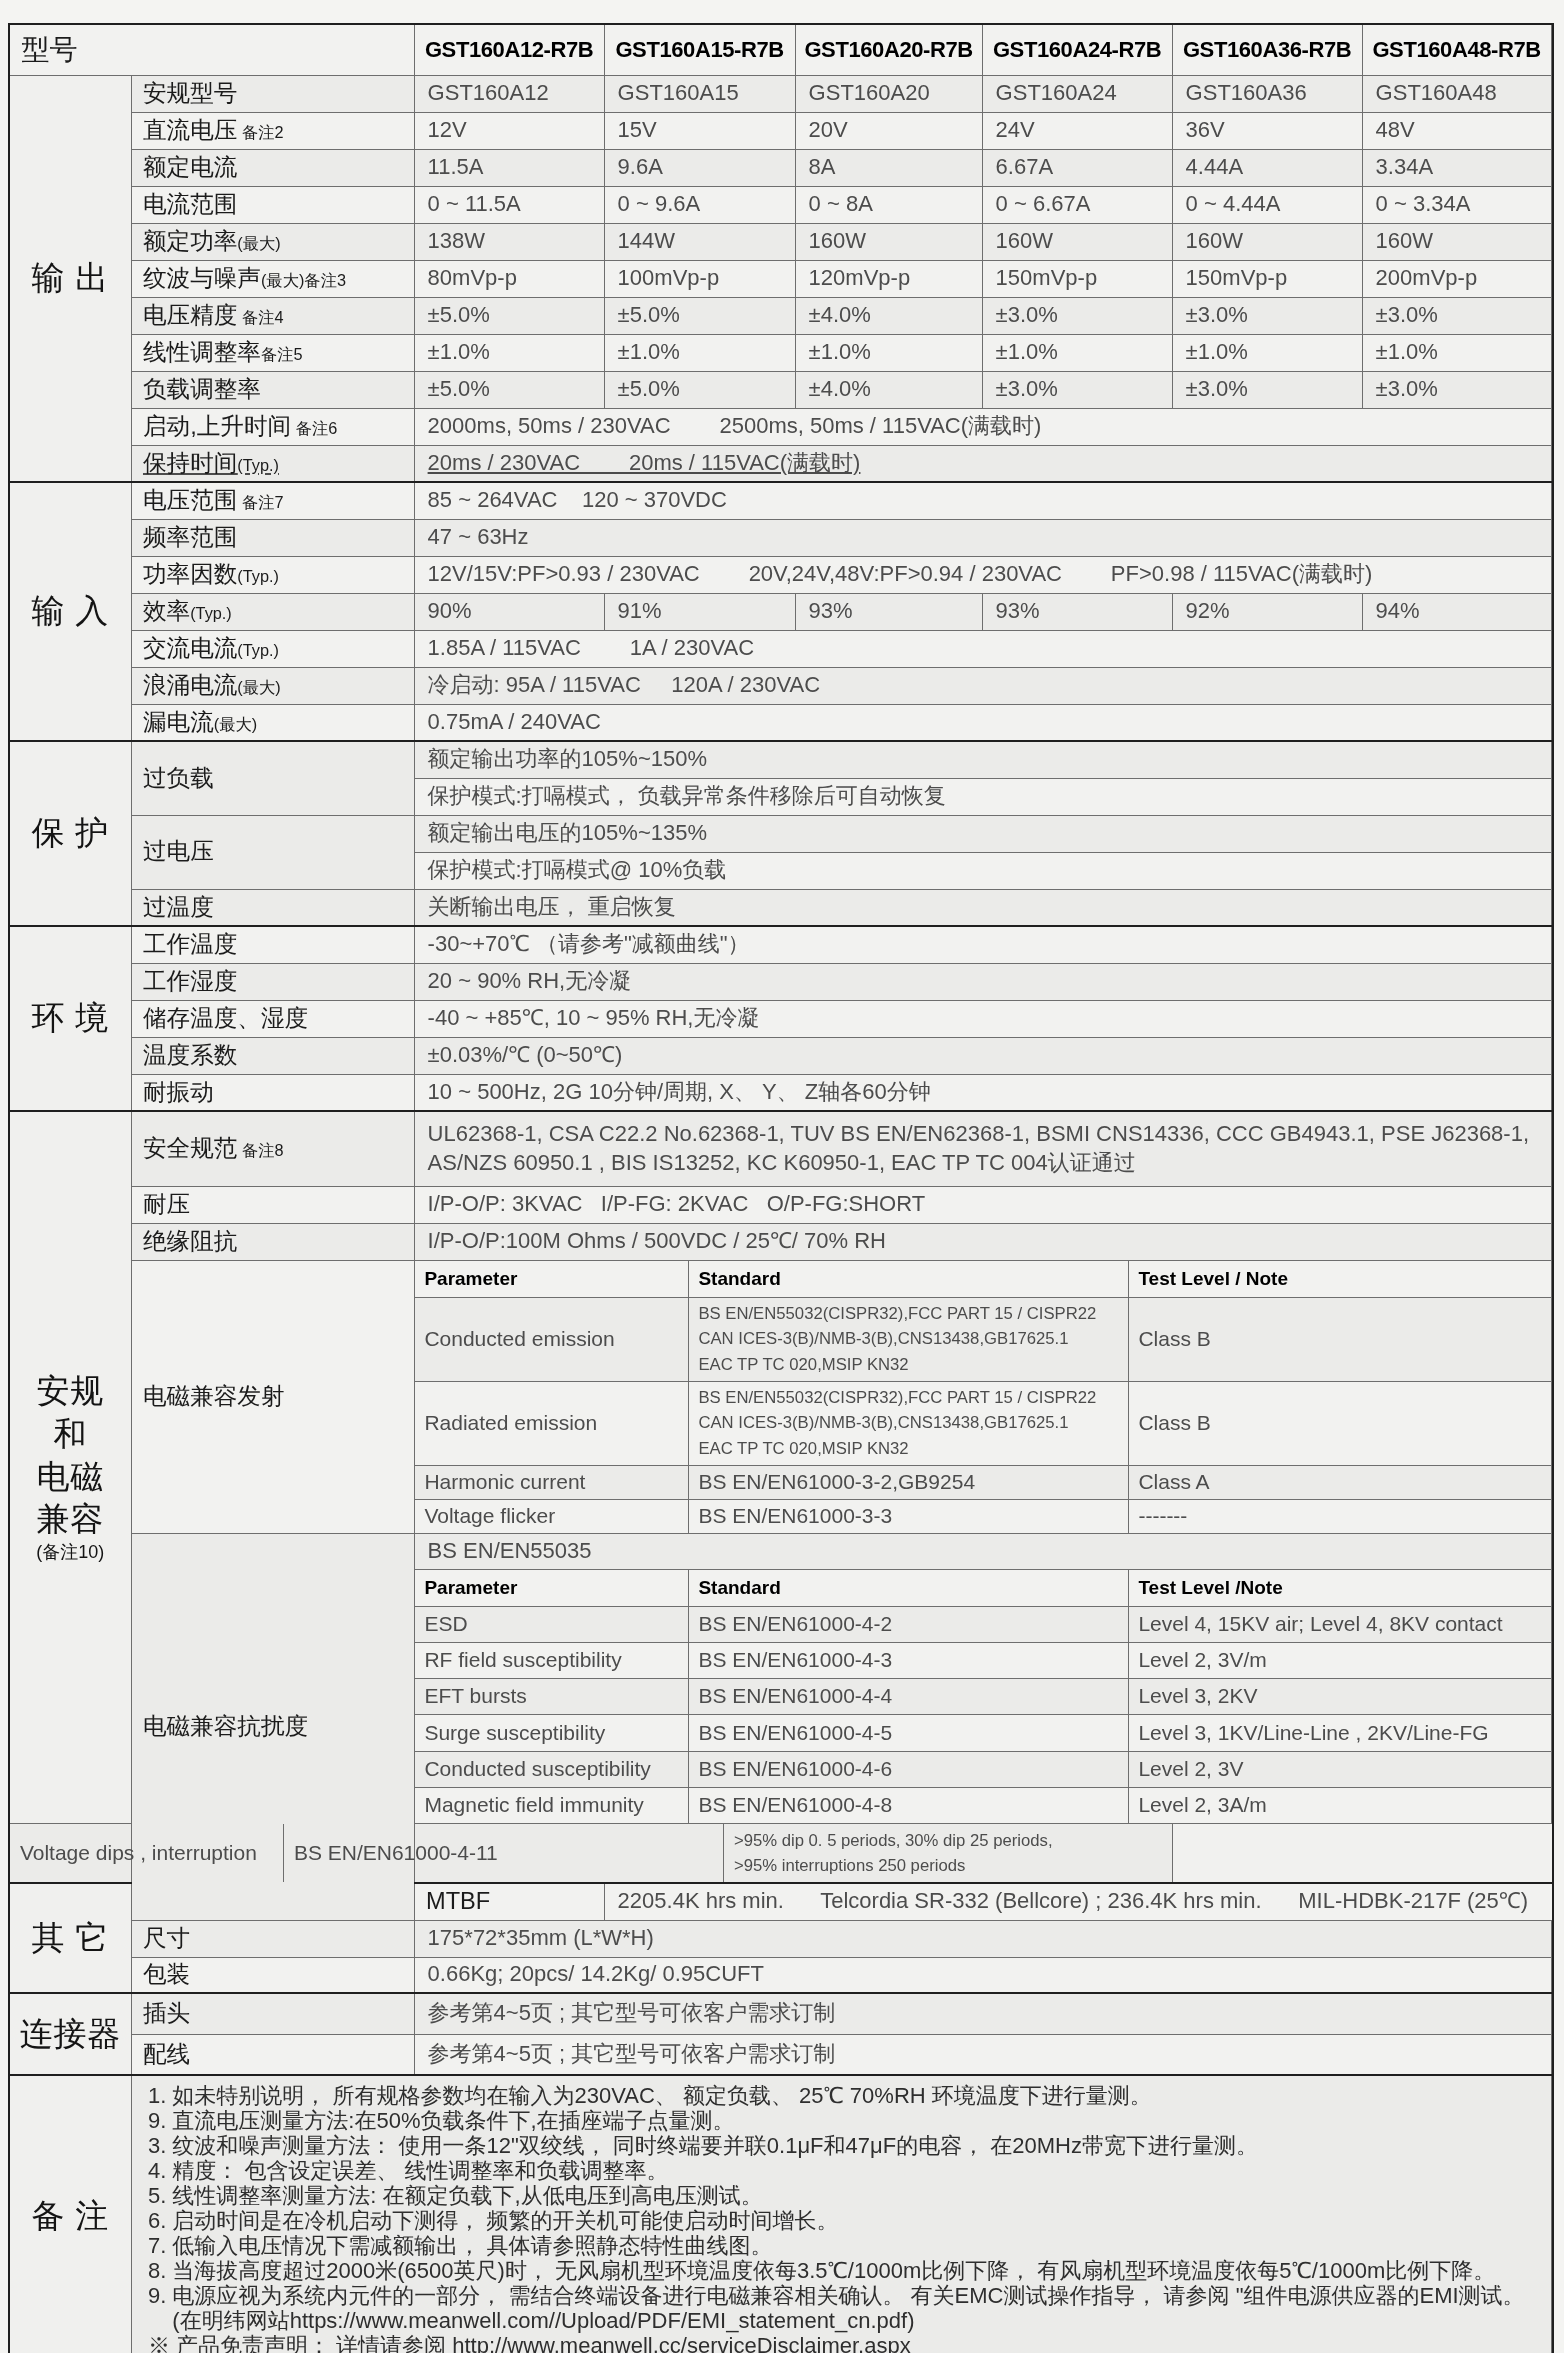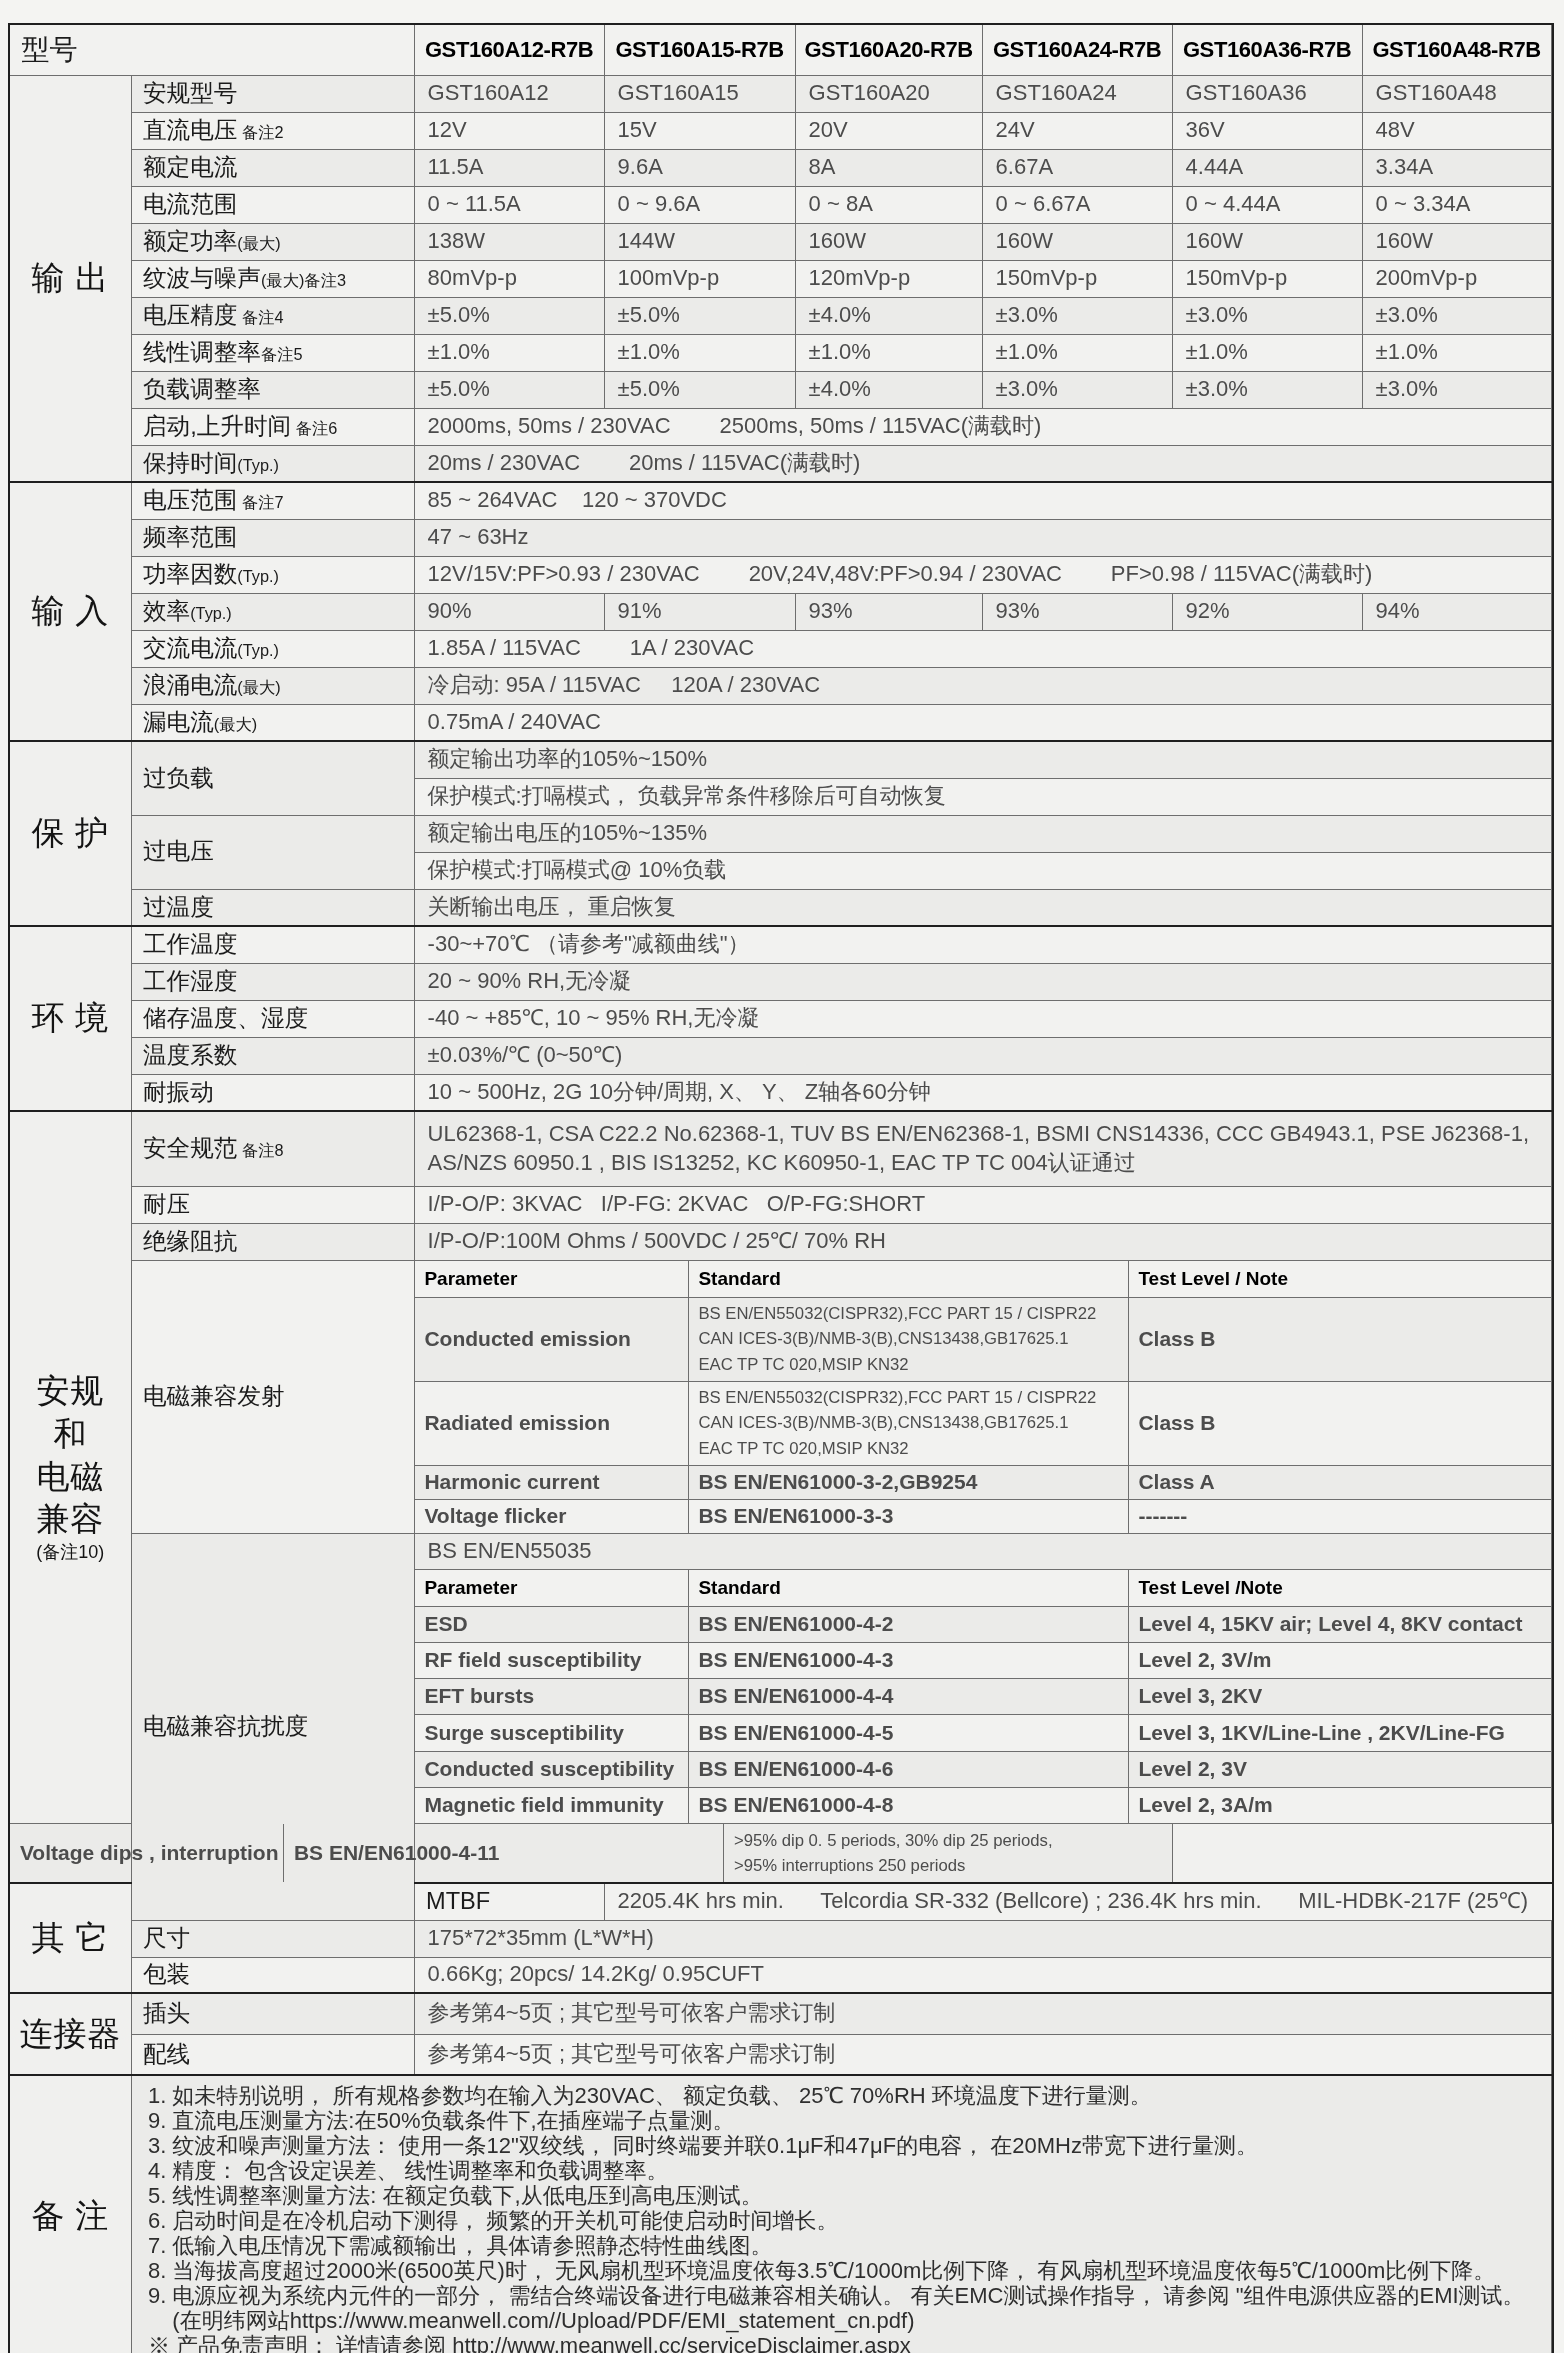--- a/index.html
+++ b/index.html
@@ -45,21 +45,21 @@
   }
   td.parts{position:relative;padding:0;}
   .pcol{
     position:absolute;top:0;bottom:0;
     display:flex;align-items:center;
     padding-left:9.8px;box-sizing:border-box;
     white-space:pre-wrap;
   }
   .pcol.b{border-left:0.8px solid #6e6e6e;}
   .p-hdr{font-weight:bold;color:#000;font-size:19px;}
-  .p-txt{font-size:21px;color:#4c4c4c;font-weight:bold;}
+  .p-txt{font-size:21px;color:#4c4c4c;}
   .p-sm{font-size:16.7px;line-height:1.5;color:#4c4c4c;}
   td.notes-cell{vertical-align:top;padding:6.5px 4.9px 0 16.3px;}
   .note-line{
     font-size:22px;color:#2e2e2e;line-height:25px;
     white-space:pre-wrap;
   }
 </style>
 </head>
 <body>
 
@@ -163,21 +163,21 @@
         <td class="val">±5.0%</td>
         <td class="val">±4.0%</td>
         <td class="val">±3.0%</td>
         <td class="val">±3.0%</td>
         <td class="val">±3.0%</td>
       </tr>
       <tr style="height: 37px;">
         <td class="label">启动,上升时间<small>  备注6</small></td>
         <td colspan="6" class="val">2000ms, 50ms / 230VAC        2500ms, 50ms / 115VAC(满载时)</td>
       </tr>
-      <tr style="height: 37px;">
+      <tr style="height: 37px; text-decoration: underline;">
         <td class="label">保持时间<small>(Typ.)</small></td>
         <td colspan="6" class="val">20ms / 230VAC        20ms / 115VAC(满载时)</td>
       </tr>
       <tr class="sec" style="height: 37px;">
         <td rowspan="7" class="group">输 入</td>
         <td class="label">电压范围<small>  备注7</small></td>
         <td colspan="6" class="val">85 ~ 264VAC    120 ~ 370VDC</td>
       </tr>
       <tr style="height: 37px;">
         <td class="label">频率范围</td>

